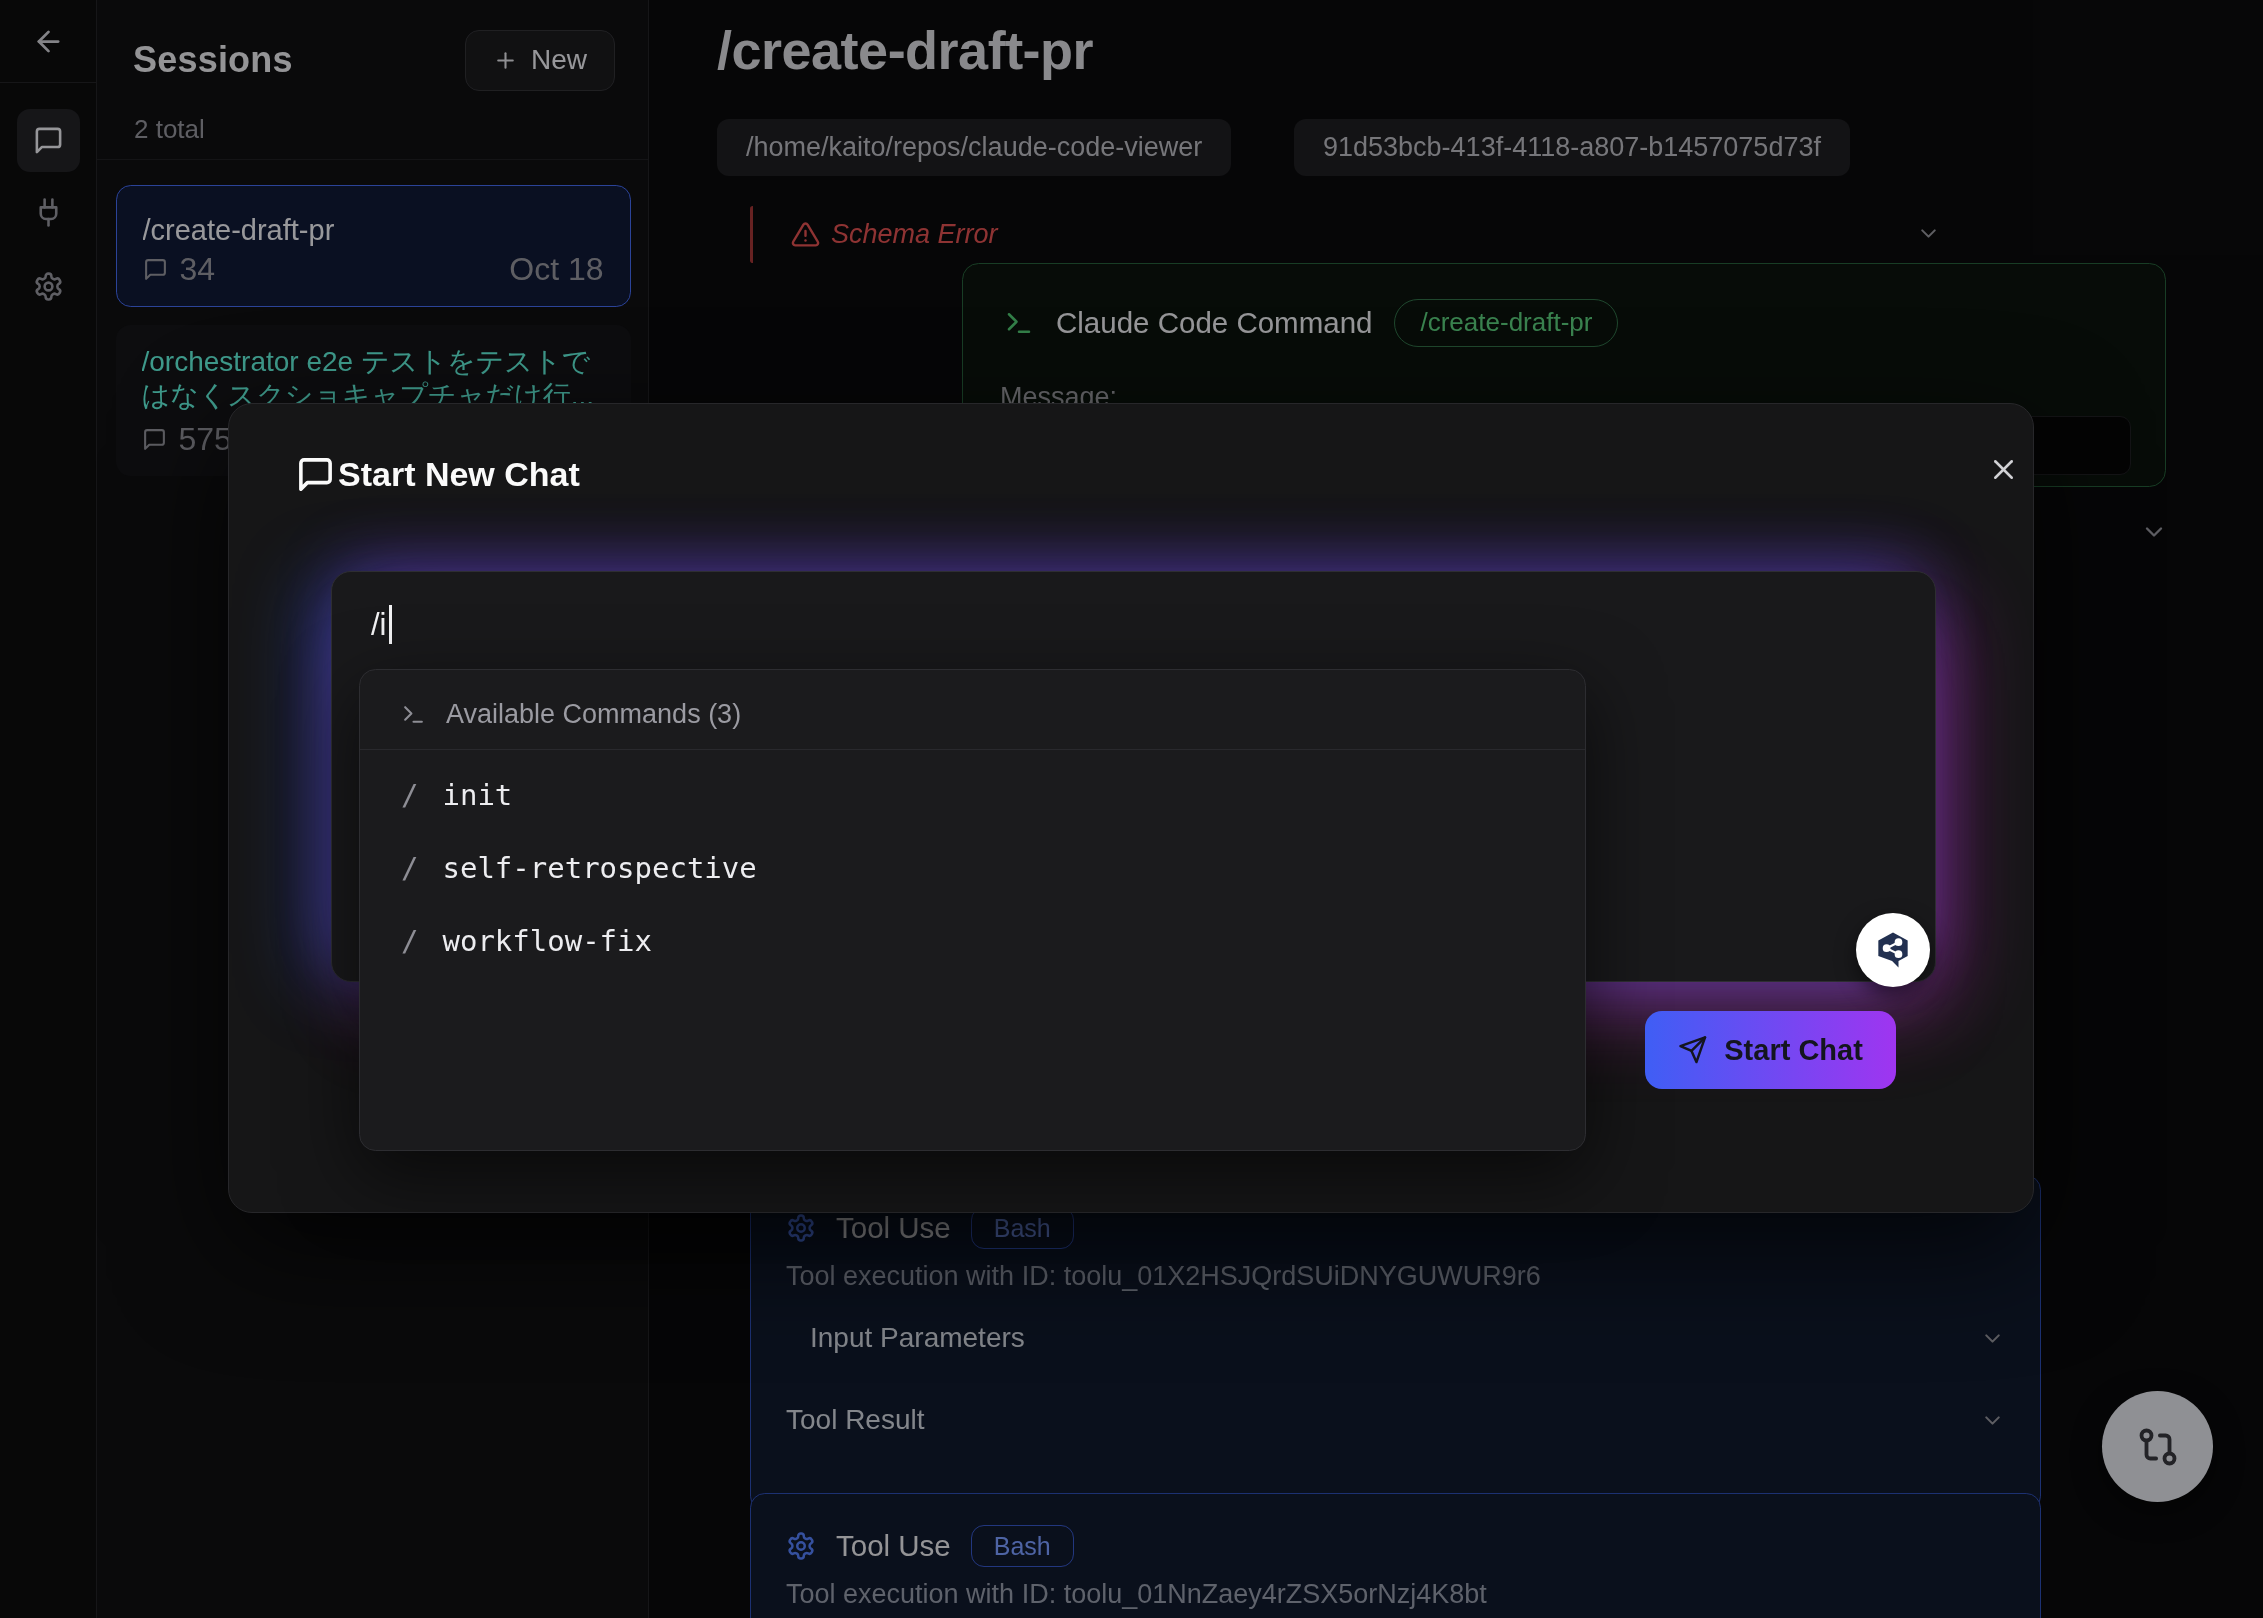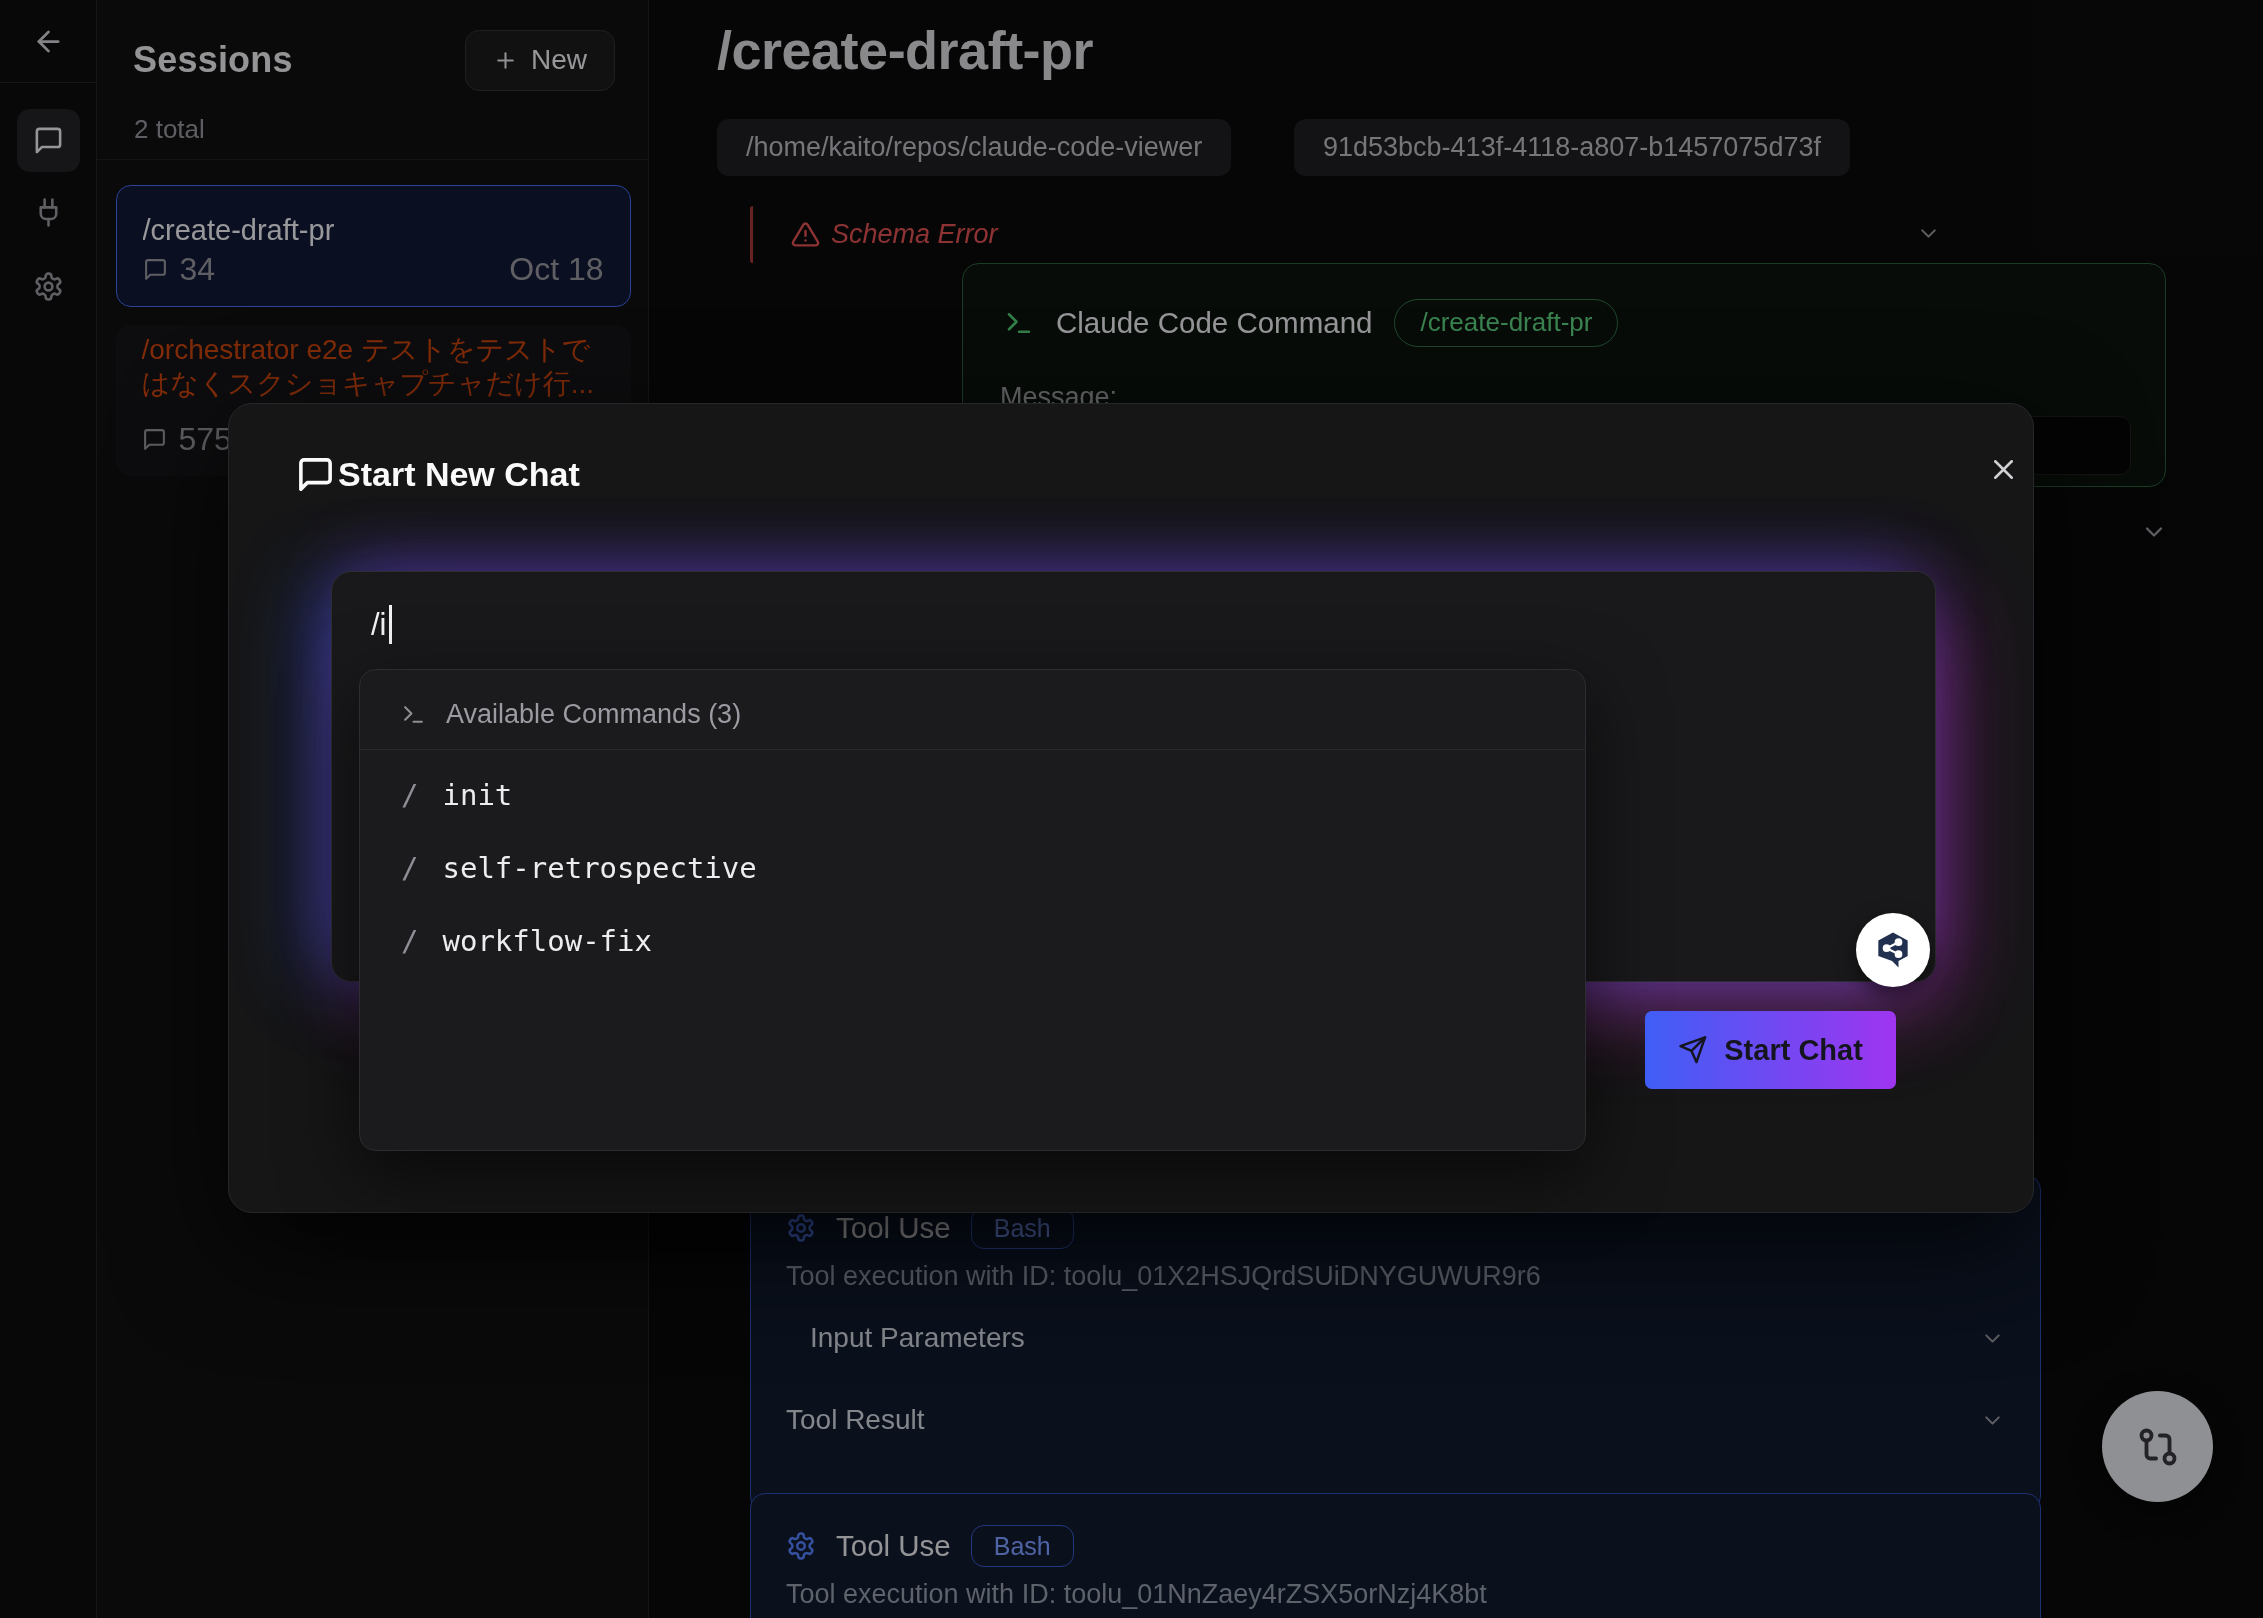--- a/index.html
+++ b/index.html
@@ -18,21 +18,21 @@
   
   .sessions { position:absolute; left:97px; top:0; width:552px; height:100%; background:#0e0e10; border-right:0.9px solid #202023; z-index:1; }
   .s-title { position:absolute; left:36px; top:39px; font-size:36px; font-weight:700; color:#dfdfe3; letter-spacing:0.2px; }
   .s-new { position:absolute; left:368px; top:29.5px; width:150px; height:61px; border:0.9px solid #2f2f33; background:#19191b; border-radius:14px; display:flex; align-items:center; justify-content:center; gap:13px; color:#e4e4e8; font-size:28px; cursor:pointer; }
   .s-count { position:absolute; left:37px; top:114px; font-size:26px; color:#8e8e95; }
   .s-divider { position:absolute; left:0; top:159px; width:100%; height:0.9px; background:#1d1d20; }
   .sess-card { position:absolute; left:18.5px; width:515px; border-radius:14.8px; cursor:pointer; }
   .sc-1 { top:185px; height:122px; border:1.8px solid #4064e6; background:#0e1733; }
   .sc-2 { top:325px; height:151px; background:#131316; }
   .sc-title { position:absolute; left:26px; top:28px; right:26px; font-size:29px; color:#e6e6ea; white-space:nowrap; overflow:hidden; }
-  .sc2-title { position:absolute; left:26px; top:8px; right:22px; font-size:28px; line-height:34px; color:#c2410c; display:-webkit-box; -webkit-line-clamp:2; -webkit-box-orient:vertical; overflow:hidden; }
+  .sc2-title { position:absolute; left:26px; top:20px; right:22px; font-size:28px; line-height:34px; color:#5eead4; display:-webkit-box; -webkit-line-clamp:2; -webkit-box-orient:vertical; overflow:hidden; }
   .sc-meta { position:absolute; left:26px; right:26px; bottom:18.5px; display:flex; align-items:center; gap:12px; font-size:32px; color:#8e8e95; }
   .sc-date { margin-left:auto; }
 
   
   .main { position:absolute; left:649px; top:0; width:1614px; height:100%; z-index:1; }
   .m-title { position:absolute; left:68px; top:18.5px; font-size:54px; font-weight:700; color:#cfcfd3; letter-spacing:-0.5px; }
   .m-badge { position:absolute; top:119px; height:57px; display:flex; align-items:center; padding:0 29px; background:#1c1c1f; border-radius:12px; font-size:27px; color:#b2b2b8; }
   .mb-path { left:68px; } .mb-id { left:645px; }
   .schema { position:absolute; left:101px; top:206px; width:1191px; height:57px; border-left:3.7px solid #9c3333; border-radius:2.8px; display:flex; align-items:center; padding-left:38px; gap:11px; cursor:pointer;font-style:italic; }
   .schema-label { font-size:27px; color:#d64c4c; }
@@ -69,21 +69,21 @@
   .caret { display:inline-block; width:2.8px; height:39px; background:#f2f2f4; margin-left:2.8px; }
   .dropdown { position:absolute; left:130px; top:265px; width:1227px; height:482px; background:#1b1b1d; border:0.9px solid #2d2d31; border-radius:16.6px; box-shadow:0 24px 74px rgba(0,0,0,.6); }
   .dd-head { position:absolute; left:41px; top:20px; height:48px; display:flex; align-items:center; gap:20px; }
   .dd-head-label { font-size:27px; font-weight:500; color:#9b9ba2; }
   .dd-divider { position:absolute; left:0; top:79px; width:100%; height:0.9px; background:#29292d; }
   .dd-item { position:absolute; left:0; width:100%; height:55px; display:flex; align-items:center; padding-left:41px; gap:24px; font-family:"DejaVu Sans Mono","Liberation Mono",monospace; cursor:pointer; }
   .ddi-1 { top:97px; } .ddi-2 { top:170px; } .ddi-3 { top:243px; }
   .dd-slash { font-size:29px; color:#8e8e95; }
   .dd-name { font-size:29px; color:#ededf0; }
   .ext-badge { position:absolute; left:1627px; top:509px; width:74px; height:74px; border-radius:50%; background:#ffffff; box-shadow:0 7.4px 20px rgba(0,0,0,.5); display:flex; align-items:center; justify-content:center; cursor:pointer; }
-  .start-btn { position:absolute; left:1416px; top:607px; width:251px; height:78px; border-radius:7px; background:linear-gradient(90deg,#3f5ef5,#9f35f0); display:flex; align-items:center; justify-content:center; gap:16.6px; cursor:pointer; }
+  .start-btn { position:absolute; left:1416px; top:607px; width:251px; height:78px; border-radius:17px; background:linear-gradient(90deg,#3f5ef5,#9f35f0); display:flex; align-items:center; justify-content:center; gap:16.6px; cursor:pointer; }
   .start-label { font-size:29px; font-weight:600; color:#14151f; }
 
   
   .git-fab { position:absolute; left:2102px; top:1391px; width:111px; height:111px; border-radius:50%; background:#8f9094; display:flex; align-items:center; justify-content:center; box-shadow:0 9.2px 28px rgba(0,0,0,.5); cursor:pointer; z-index:4; }
 
   svg { display:block; }
 </style>
 </head>
 <body>
 

